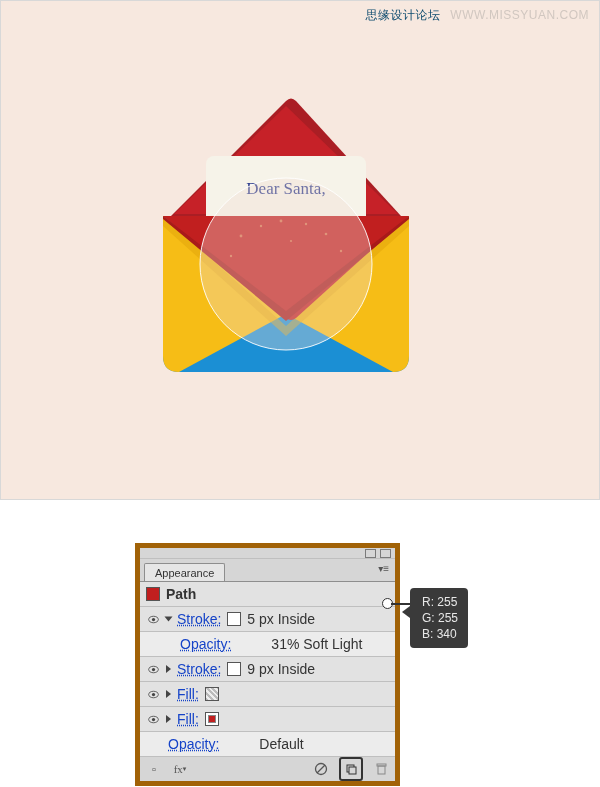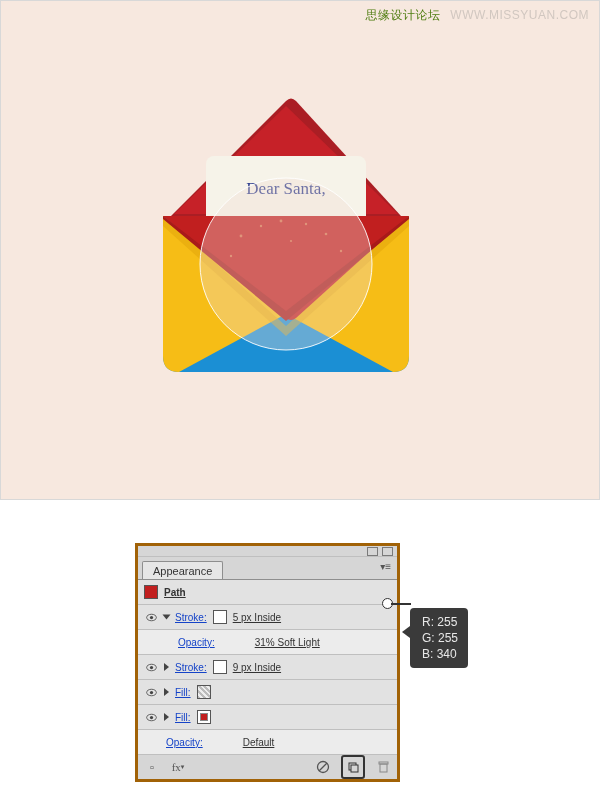--- a/index.html
+++ b/index.html
@@ -1,46 +1,46 @@
 <!DOCTYPE html>
 <html><head>
 <meta charset="utf-8">
 <style>
 html,body{margin:0;padding:0;width:600px;height:787px;background:#fff;font-family:"Helvetica Neue",Arial,sans-serif;font-size:11px;color:#333;}
 .stage{position:relative;width:600px;height:787px;}
 .canvas-area{position:absolute;left:0;top:0;width:600px;height:500px;background:#f7e8df;border:1px solid #d8d8d8;box-sizing:border-box;overflow:hidden;}
 .watermark{position:absolute;top:6px;right:10px;font-size:12px;color:#c9bfb8;letter-spacing:.5px;}
-.watermark .cn{color:#4d7c0f;}
+.watermark .cn{color:#0c4a6e;}
 .watermark .en{font-size:12px;color:#d1c7c0;margin-left:6px;}
 .envelope-icon{position:absolute;left:140px;top:85px;width:290px;height:310px;}
 
 .panel-wrap{position:absolute;left:135px;top:543px;width:265px;}
-.panel{background:#d6d6d6;border:3px solid #a16207;box-shadow:0 1px 0 #fff inset;}
+.panel{background:#d6d6d6;border:5px solid #a16207;box-shadow:0 1px 0 #fff inset;}
 .panel-top{height:10px;background:#d6d6d6;border-bottom:1px solid #bfbfbf;position:relative;}
 .panel-top .ctl{position:absolute;right:4px;top:1px;display:flex;gap:4px;}
 .panel-top .ctl span{width:9px;height:7px;border:1px solid #7a7a7a;display:inline-block;}
 .tabbar{height:22px;display:flex;align-items:flex-end;border-bottom:1px solid #8e8e8e;background:#d6d6d6;position:relative;}
 .tab{padding:3px 10px 2px;border:1px solid #8e8e8e;border-bottom:none;background:#e6e6e6;font-size:11px;margin-left:4px;border-radius:2px 2px 0 0;}
 .tabbar .menu{position:absolute;right:6px;top:4px;font-size:10px;color:#555;}
 .row{display:flex;align-items:center;height:24px;border-bottom:1px solid #bfbfbf;padding:0 6px;gap:6px;background:#e2e2e2;}
 .row.sub{background:#ececec;padding-left:40px;gap:40px;}
 .row .swatch{width:14px;height:14px;border:1px solid #555;box-sizing:border-box;}
 .eye{width:14px;height:14px;display:flex;align-items:center;justify-content:center;}
 .eye svg{width:13px;height:13px;}
 .tri{width:0;height:0;border-top:4px solid transparent;border-bottom:4px solid transparent;border-left:5px solid #444;display:inline-block;}
 .tri.open{transform:rotate(90deg);}
 .link{color:#1543c8;text-decoration:underline dotted;}
-.row .txt{font-size:10px;text-decoration:underline;}
+.row .txt{font-size:14px;}
 .footer{display:flex;align-items:center;height:24px;padding:0 6px;gap:10px;background:#d6d6d6;}
 .footer .ic{width:16px;height:16px;display:flex;align-items:center;justify-content:center;color:#555;}
 .footer .spacer{flex:1;}
 .footer .sel{padding:2px;border:2px solid #333;border-radius:3px;}
 .hatch{background:repeating-linear-gradient(45deg,#bbb 0 2px,#eee 2px 4px);}
 
-.tooltip{position:absolute;left:410px;top:608px;background:#3a3a3a;color:#e8e8e8;border-radius:4px;padding:6px 10px 6px 12px;font-size:12px;line-height:16px;font-family:Arial;}
+.tooltip{position:absolute;left:410px;top:588px;background:#3a3a3a;color:#e8e8e8;border-radius:4px;padding:6px 10px 6px 12px;font-size:12px;line-height:16px;font-family:Arial;}
 .tooltip::before{content:"";position:absolute;left:-8px;top:18px;border-top:6px solid transparent;border-bottom:6px solid transparent;border-right:8px solid #3a3a3a;}
 .tooltip div{white-space:pre;}
 .callout-dot{position:absolute;left:382px;top:598px;width:9px;height:9px;border:1.5px solid #333;border-radius:50%;background:#fff;}
 .callout-line{position:absolute;left:391px;top:603px;width:20px;height:1.5px;background:#333;}
 </style>
 </head>
 <body>
 <div class="stage">
 
 <div class="canvas-area">

